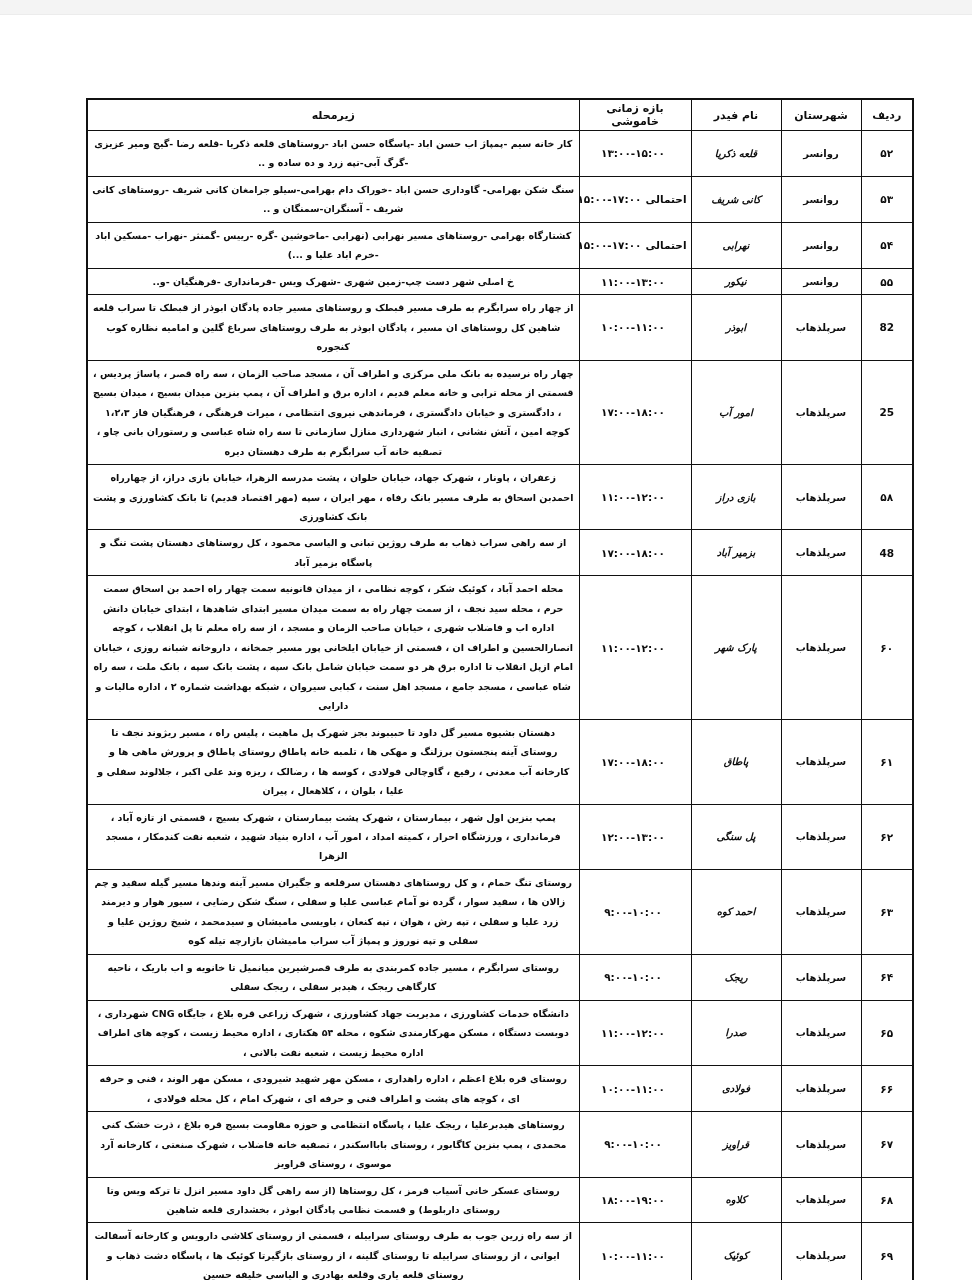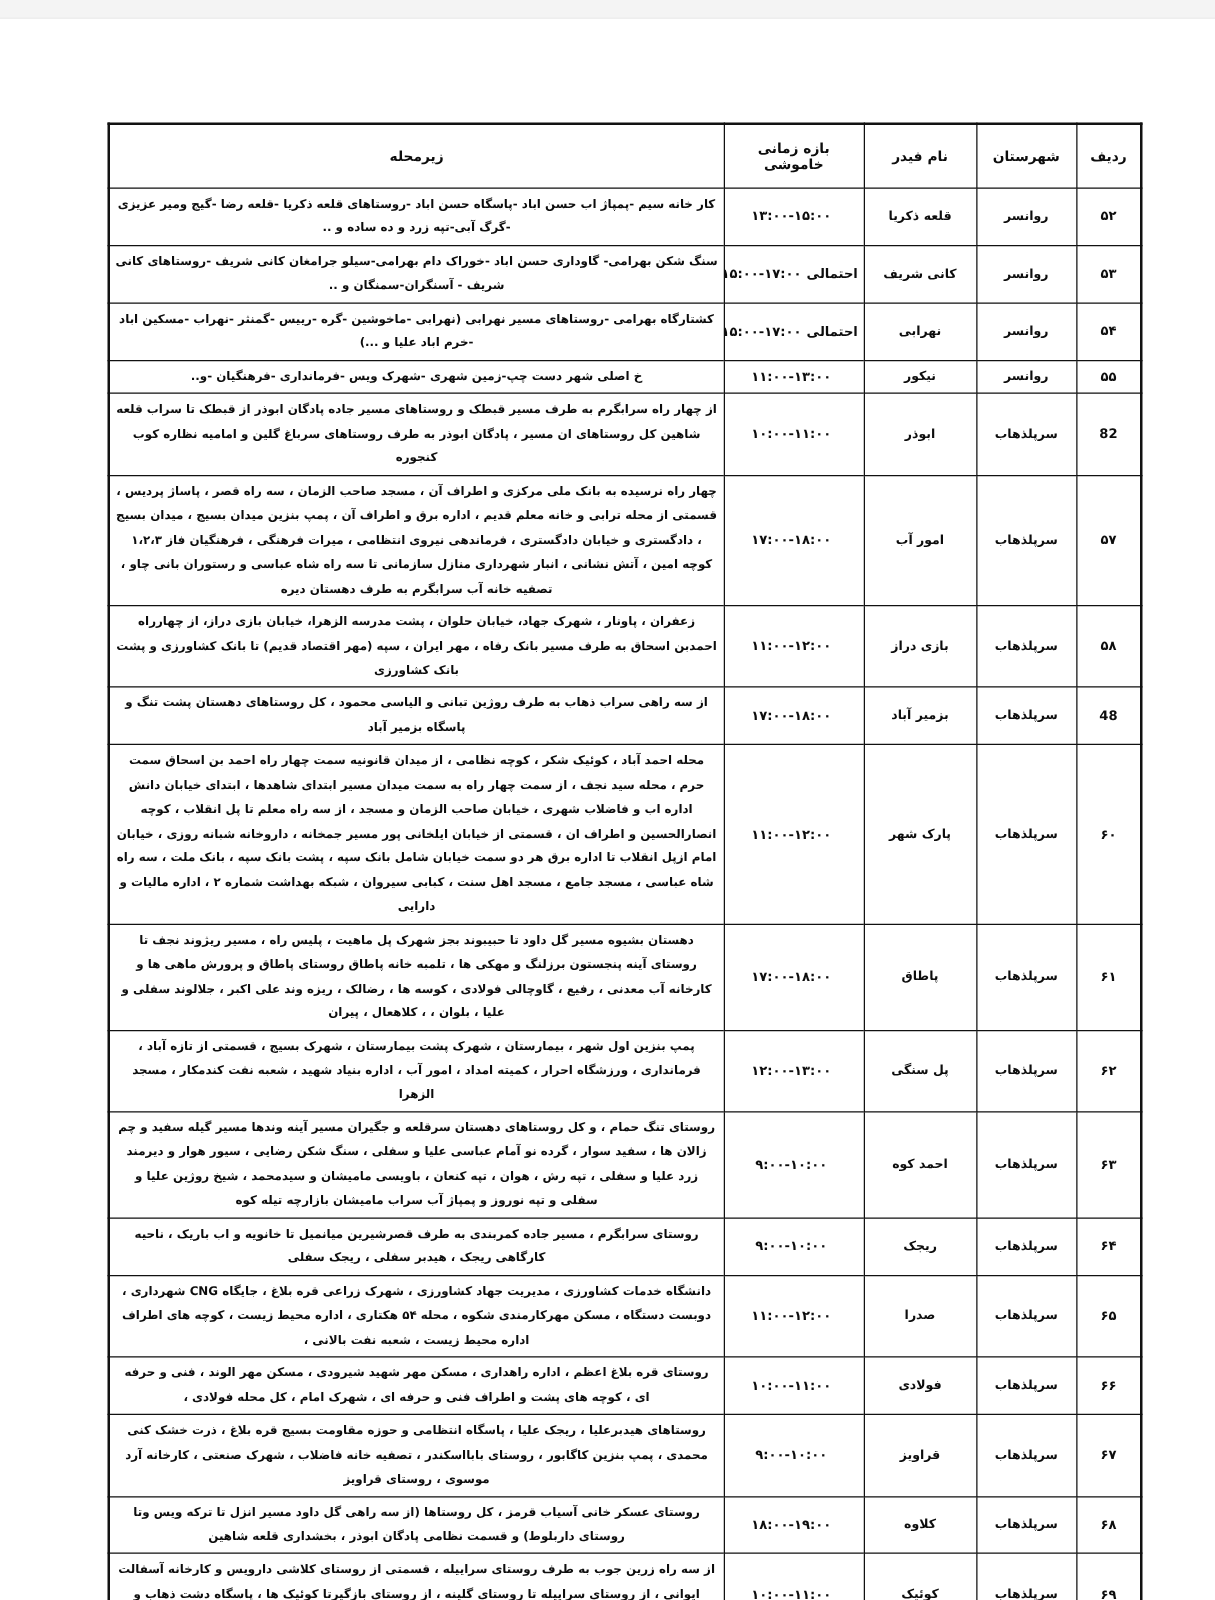--- a/index.html
+++ b/index.html
@@ -31,25 +31,25 @@
     color:#0d0d0d;
     font-weight:bold;
     text-align:center;
     vertical-align:middle;
     padding:3px 4px;
     overflow:hidden;
   }
   table.outage th{
     font-size:11px;
     height:17px;
-    padding:12px 4px;
+    padding:2px 4px;
   }
   .c-no{font-size:10.5px;width:52px;}
   .c-county{font-size:10px;margin-top:48px;}
-  .c-feeder{font-size:10px;}
+  .c-feeder{font-size:10px;font-style:italic;}
   .c-time{font-size:10.5px;white-space:nowrap;}
   .c-time .time{
     direction:ltr;
     unicode-bidi:embed;
     display:inline-block;
     letter-spacing:0.5px;
   }
   .c-time .note{
     display:inline-block;
     margin-left:4px;
@@ -113,21 +113,21 @@
     <td class="c-area">خ اصلی شهر دست چپ-زمین شهری -شهرک ویس -فرمانداری -فرهنگیان -و..</td>
   </tr>
         <tr>
     <td class="c-no">82</td>
     <td class="c-county">سرپلذهاب</td>
     <td class="c-feeder">ابوذر</td>
     <td class="c-time"><span class="note"></span><span class="time">۱۰:۰۰-۱۱:۰۰</span></td>
     <td class="c-area">از چهار راه سرابگرم به طرف مسیر قبطک و روستاهای مسیر جاده پادگان ابوذر از قبطک تا سراب قلعه شاهین کل روستاهای ان مسیر ، پادگان ابوذر به طرف روستاهای سرباغ گلین و امامیه نظاره کوب کنجوره</td>
   </tr>
         <tr>
-    <td class="c-no">۵۷</td>
+    <td class="c-no">25</td>
     <td class="c-county">سرپلذهاب</td>
     <td class="c-feeder">امور آب</td>
     <td class="c-time"><span class="note"></span><span class="time">۱۷:۰۰-۱۸:۰۰</span></td>
     <td class="c-area">چهار راه نرسیده به بانک ملی مرکزی و اطراف آن ، مسجد صاحب الزمان ، سه راه قصر ، پاساژ پردیس ، قسمتی از محله ترابی و خانه معلم قدیم ، اداره برق و اطراف آن ، پمپ بنزین میدان بسیج ، میدان بسیج ، دادگستری و خیابان دادگستری ، فرماندهی نیروی انتظامی ، میرات فرهنگی ، فرهنگیان فاز ۱،۲،۳ کوچه امین ، آتش نشانی ، انبار شهرداری منازل سازمانی تا سه راه شاه عباسی و رستوران بانی چاو ، تصفیه خانه آب سرابگرم به طرف دهستان دیره</td>
   </tr>
         <tr>
     <td class="c-no">۵۸</td>
     <td class="c-county">سرپلذهاب</td>
     <td class="c-feeder">بازی دراز</td>
     <td class="c-time"><span class="note"></span><span class="time">۱۱:۰۰-۱۲:۰۰</span></td>

